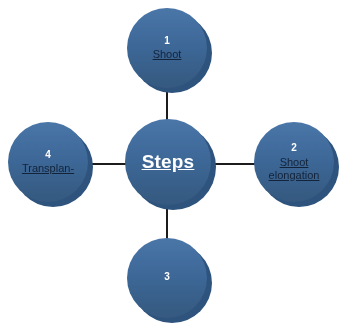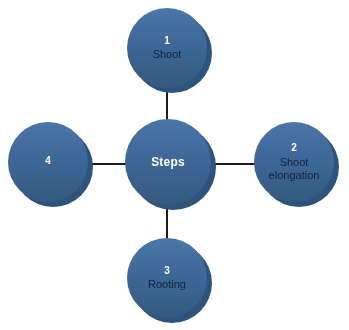--- a/index.html
+++ b/index.html
@@ -77,20 +77,21 @@
     display: block;
     color: #ffffff;
     font-weight: bold;
     font-size: 10px;
     margin-bottom: 2px;
   }
   .node-label {
     display: block;
     color: #13233a;
     font-size: 11px;
+    text-decoration: underline;
   }
   .node-label .lbl-line { display: block; }
 
   
   #node-top    { left: 127px; top: 8px;   width: 80px; height: 80px; }
   #node-right  { left: 254px; top: 122px; width: 80px; height: 80px; }
   #node-bottom { left: 127px; top: 238px; width: 80px; height: 80px; }
   #node-left   { left: 8px;   top: 122px; width: 80px; height: 80px; }
 
   
@@ -98,22 +99,23 @@
     left: 125px;
     top: 119px;
     width: 86px;
     height: 86px;
   }
   #node-center .center-label {
     position: relative;
     z-index: 2;
     color: #ffffff;
     font-weight: bold;
-    font-size: 12px;
+    font-size: 19px;
     letter-spacing: 0.2px;
+    text-decoration: underline;
   }
 </style>
 </head>
 <body>
 
 <div id="canvas">
 
   <div class="connector vertical" id="line-top"></div>
   <div class="connector horizontal" id="line-right"></div>
   <div class="connector vertical" id="line-bottom"></div>
@@ -140,32 +142,30 @@
         <span class="lbl-line">elongation</span>
       </span>
     </div>
   </div>
 
   <div class="node" id="node-bottom">
     <div class="shadow-disc"></div>
     <div class="face"></div>
     <div class="content">
       <span class="node-number">3</span>
-      <span class="node-label">
-        <span class="lbl-line">Rooting</span>
-      </span>
     </div>
   </div>
 
   <div class="node" id="node-left">
     <div class="shadow-disc"></div>
     <div class="face"></div>
     <div class="content">
       <span class="node-number">4</span>
       <span class="node-label">
+        <span class="lbl-line">Transplan-</span>
       </span>
     </div>
   </div>
 
   <div class="node" id="node-center">
     <div class="shadow-disc"></div>
     <div class="face"></div>
     <span class="center-label">Steps</span>
   </div>
 

